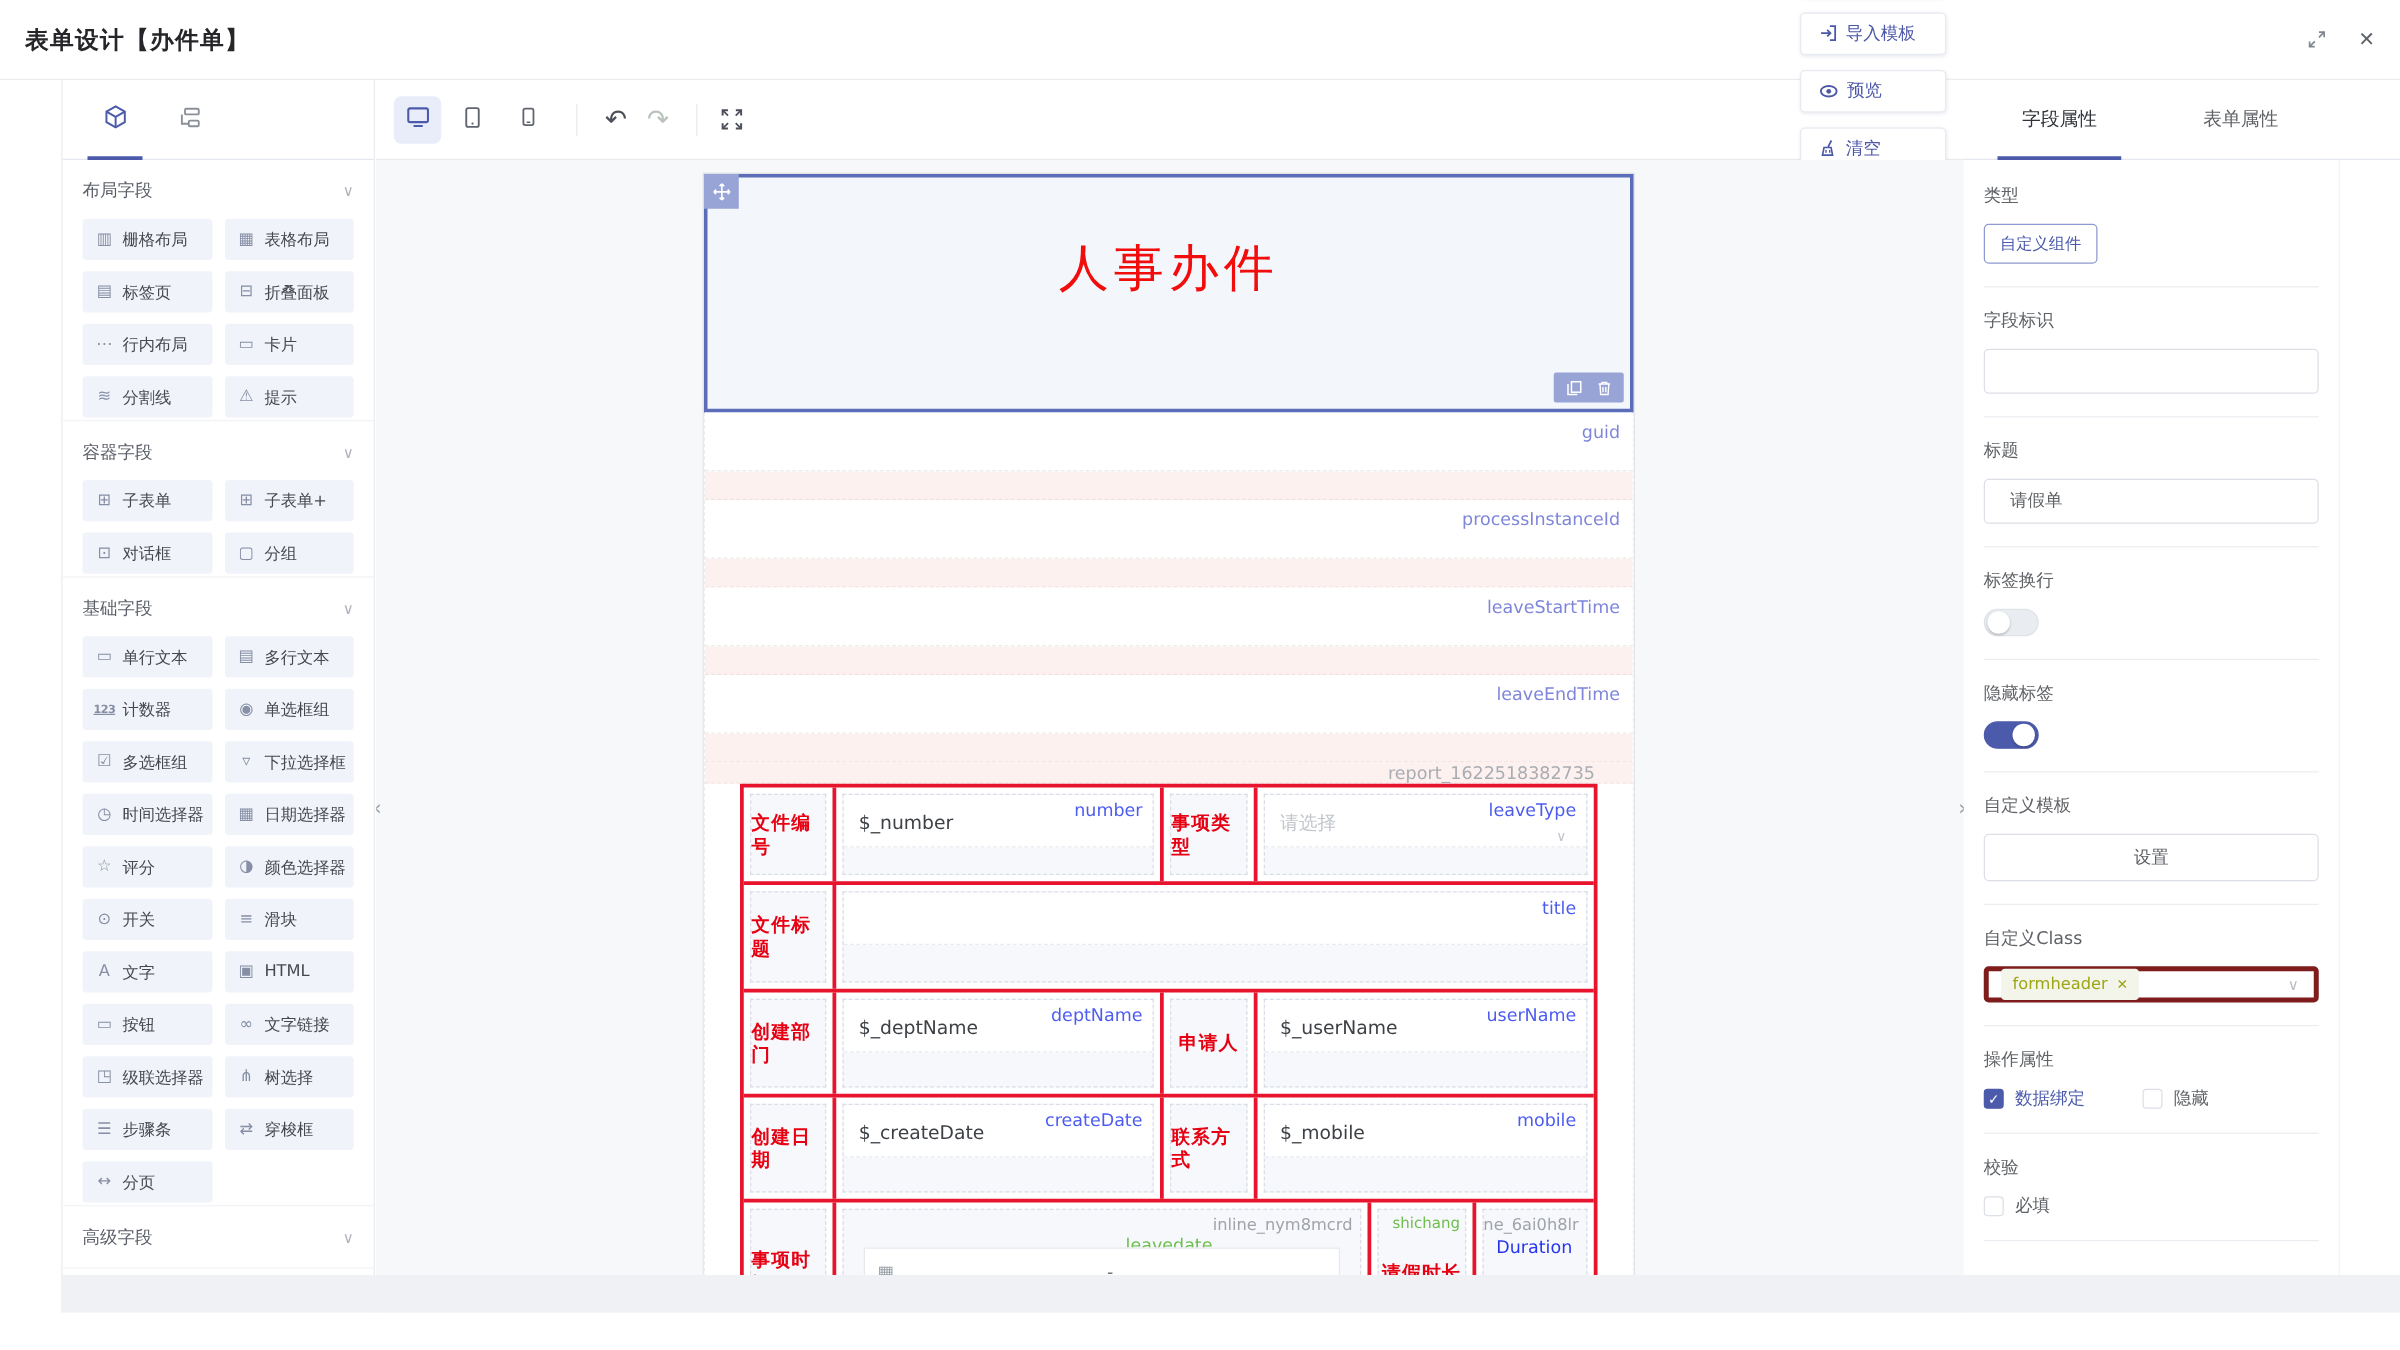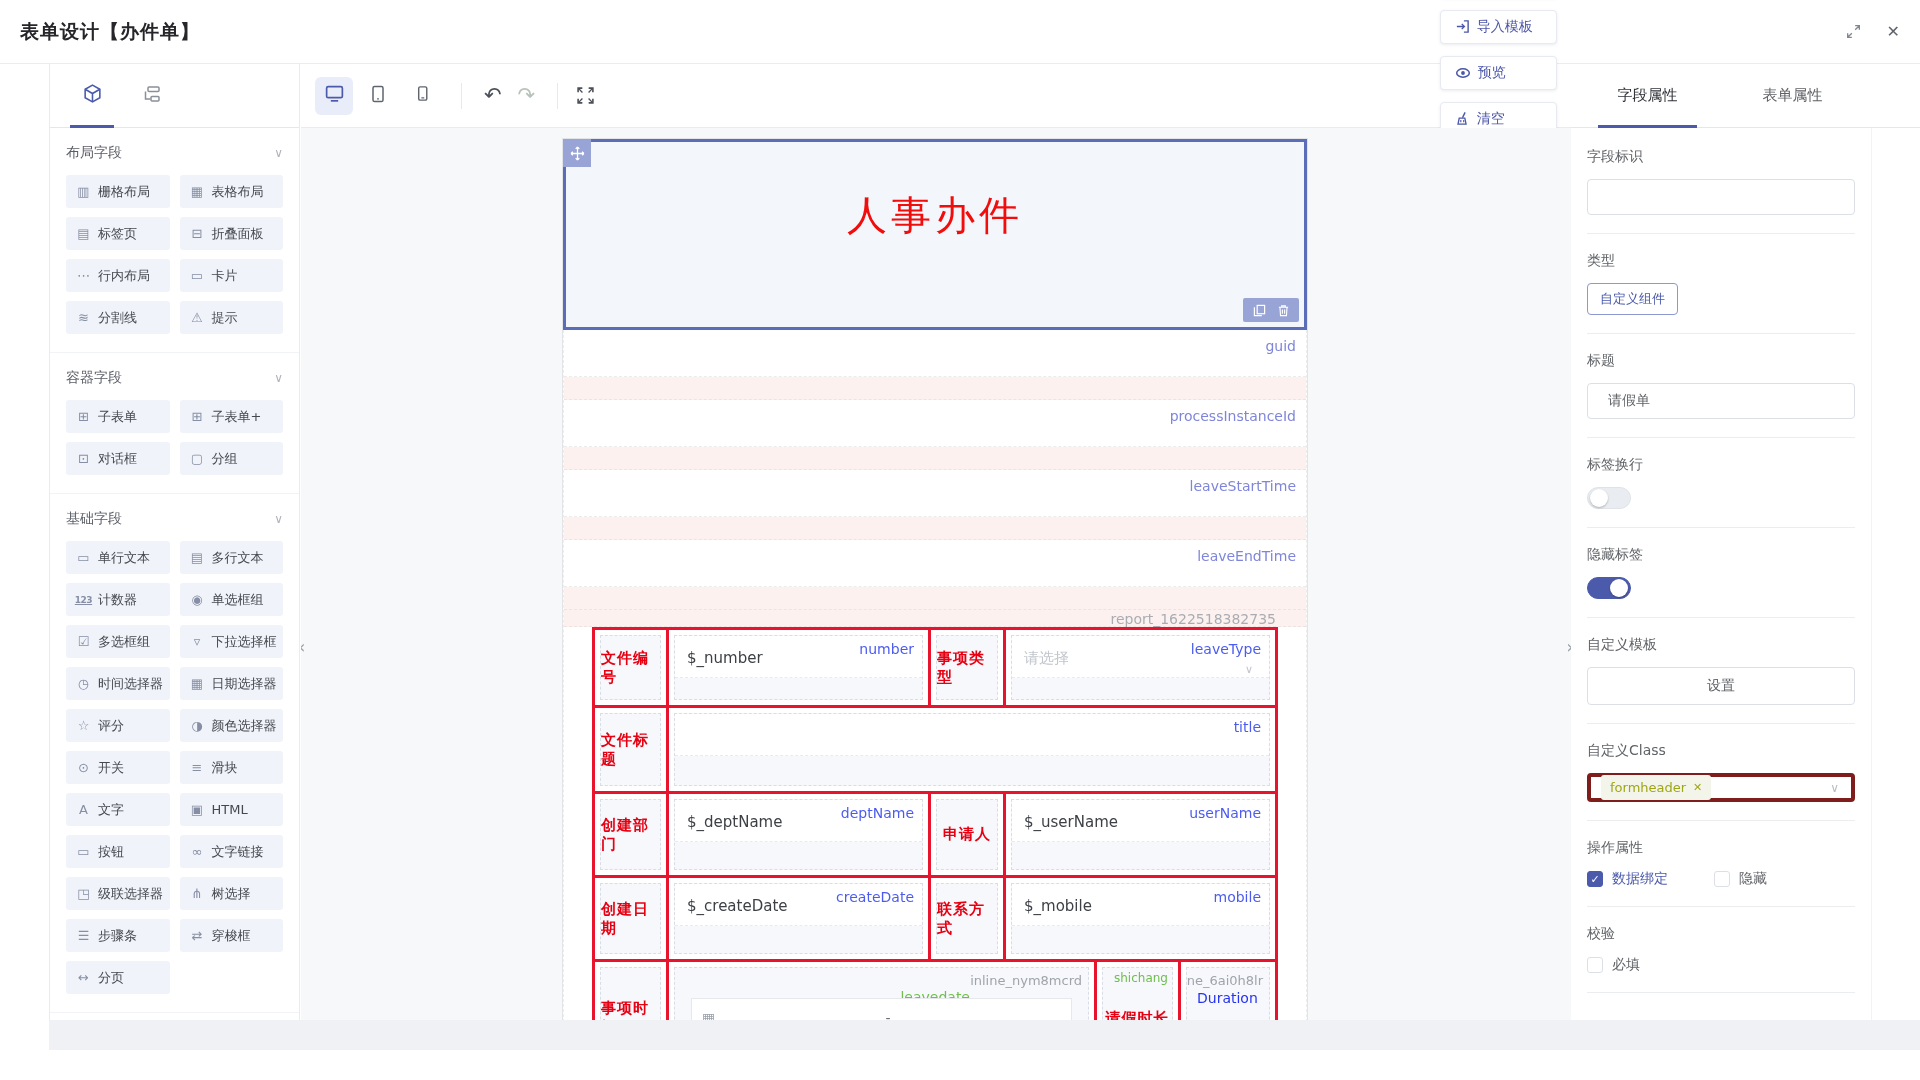--- a/index.html
+++ b/index.html
@@ -20,21 +20,21 @@
   .footer-strip { position:absolute; left:49px; right:0; bottom:0; height:30px; background:#eff1f4; }
 
   
   .left-panel { position:absolute; left:49px; top:0; bottom:0; width:251px; background:#fff;
     border-left:1px solid #e9ebee; border-right:1px solid #e9ebee; overflow:hidden; }
   .lp-tabs { height:64px; border-bottom:1px solid #e4e7ed; display:flex; align-items:stretch; padding-left:12px; }
   .lp-tab { width:60px; display:flex; align-items:center; justify-content:center; color:#8a8f99; cursor:pointer; position:relative; }
   .lp-tab.active { color:#4c5aab; }
   .lp-tab.active::after { content:""; position:absolute; left:8px; right:8px; bottom:-1px; height:3px; background:#4c5aab; }
   .lp-body { height:calc(100% - 64px); overflow:hidden; }
-  .side-section { padding:16px 16px 18px; border-bottom:1px solid #f1f3f6; }
+  .side-section { padding:16px 16px 2px; border-bottom:1px solid #f1f3f6; }
   .sec-head { display:flex; align-items:center; justify-content:space-between; color:#5a5e66; font-size:14px; margin-bottom:13px; }
   .sec-chev { color:#b0b3ba; font-size:12px; }
   .item-grid { display:grid; grid-template-columns:1fr 1fr; gap:9px 10px; }
   .comp-item { height:33px; background:#f0f3f9; border-radius:3px; display:flex; align-items:center;
     padding:0 8px; font-size:13px; color:#45494f; cursor:grab; white-space:nowrap; overflow:hidden; }
   .comp-icon { width:19px; min-width:19px; color:#868fa5; font-size:13px; margin-right:5px; text-align:center;
     font-family:"DejaVu Sans",sans-serif; }
   .comp-icon.txt { font-size:9px; text-decoration:underline; font-weight:700; letter-spacing:-0.5px; }
 
   
@@ -618,27 +618,27 @@
     </div>
 
     <div class="right-panel">
       <div class="rp-tabs">
         <div class="rp-tab active">字段属性</div>
         <div class="rp-tab">表单属性</div>
       </div>
       <div class="rp-body">
 
         <div class="rp-sec">
+          <div class="rp-label">类型</div>
+          <span class="type-tag">自定义组件</span>
+        </div>
+
+        <div class="rp-sec">
           <div class="rp-label">字段标识</div>
           <input class="rp-input" value="" style="">
-        </div>
-
-        <div class="rp-sec">
-          <div class="rp-label">类型</div>
-          <span class="type-tag">自定义组件</span>
         </div>
 
         <div class="rp-sec">
           <div class="rp-label">标题</div>
           <input class="rp-input" value="请假单" style="">
         </div>
 
         <div class="rp-sec">
           <div class="rp-label">标签换行</div>
           <div class="toggle" id="label-wrap-toggle">

